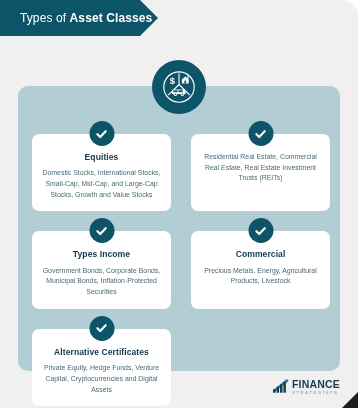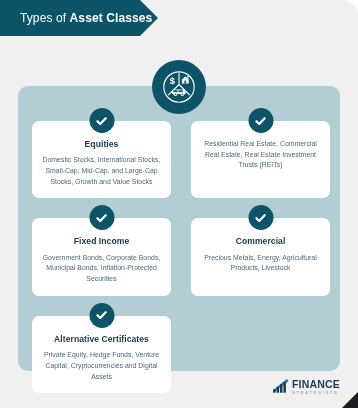--- a/index.html
+++ b/index.html
@@ -75,21 +75,21 @@
     display: flex;
     align-items: center;
     justify-content: center;
   }
   .hero-icon svg { display: block; }
 
   
   .card-grid {
     position: absolute;
     left: 32px;
-    top: 121px;
+    top: 134px;
     width: 294px;
     display: grid;
     grid-template-columns: 139px 139px;
     column-gap: 16px;
     row-gap: 22px;
     z-index: 3;
     gap: 20px;
   }
   .card {
     position: relative;
@@ -228,21 +228,21 @@
       </div>
       <p class="card-desc">Residential Real Estate, Commercial Real Estate, Real Estate Investment Trusts (REITs)</p>
     </div>
 
     <div class="card">
       <div class="check-badge">
         <svg width="14" height="14" viewBox="0 0 14 14" aria-hidden="true">
           <path d="M2.9 7.2 L5.7 10.0 L11.2 4.2" fill="none" stroke="#ffffff" stroke-width="2.2" stroke-linecap="round" stroke-linejoin="round"></path>
         </svg>
       </div>
-      <p class="card-title">Fixed Income</p>
+      <p class="card-title">Types Income</p>
       <p class="card-desc">Government Bonds, Corporate Bonds, Municipal Bonds, Inflation-Protected Securities</p>
     </div>
 
     <div class="card">
       <div class="check-badge">
         <svg width="14" height="14" viewBox="0 0 14 14" aria-hidden="true">
           <path d="M2.9 7.2 L5.7 10.0 L11.2 4.2" fill="none" stroke="#ffffff" stroke-width="2.2" stroke-linecap="round" stroke-linejoin="round"></path>
         </svg>
       </div>
       <p class="card-title">Commercial</p>

